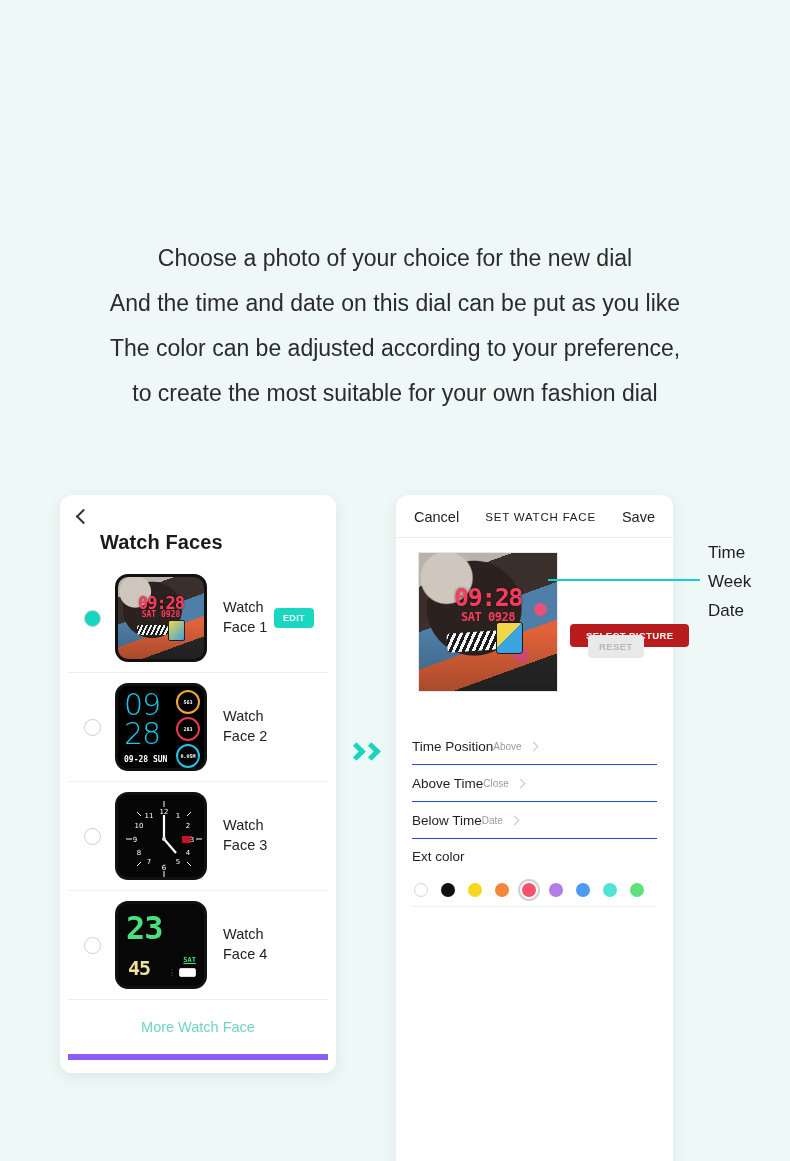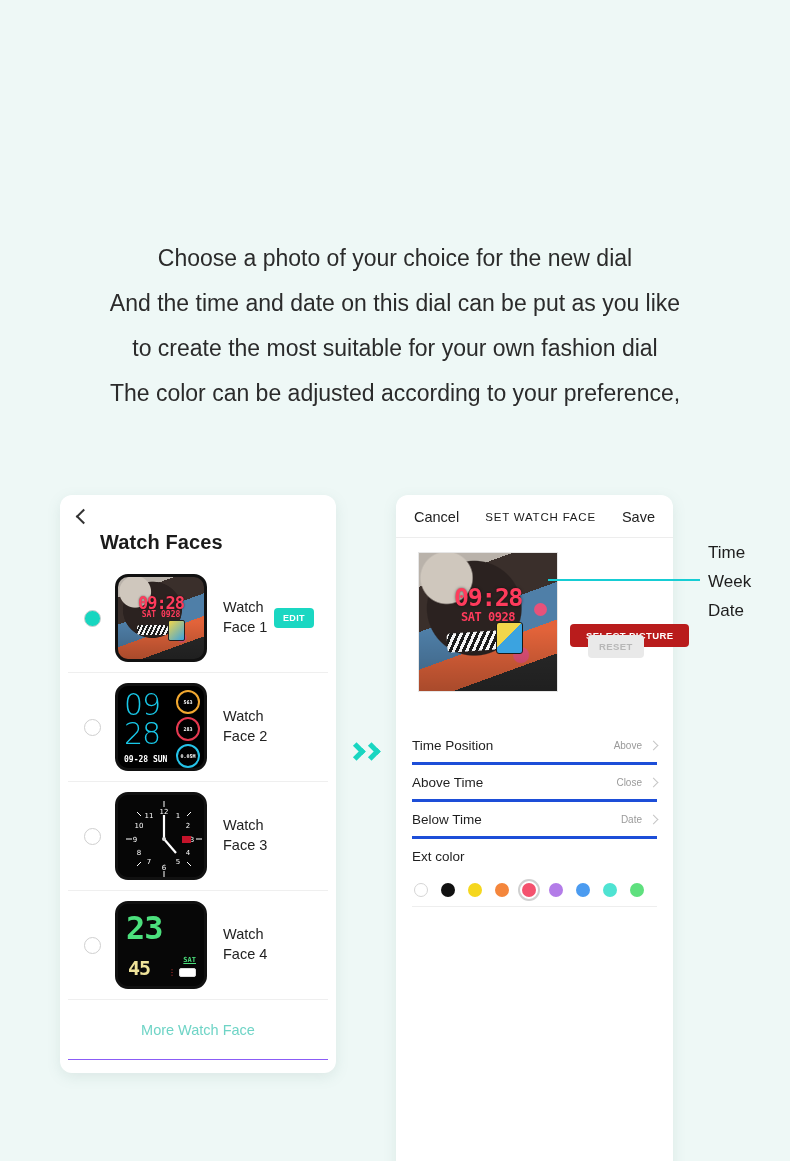--- a/index.html
+++ b/index.html
@@ -72,21 +72,21 @@
     margin-left: 16px; font-size: 14.5px; line-height: 1.35;
     color: #222; flex: 1 1 auto;
   }
   .edit-btn {
     background: #1ad7c2; color: #fff; font-size: 9px; font-weight: 700;
     letter-spacing: .4px; padding: 5px 9px; border-radius: 4px;
     border: none; flex: 0 0 auto;
   }
   .more-row {
     height: 60px; display: flex; align-items: center; justify-content: center;
-    margin: 0 8px; border-bottom: 1px solid #8b5cf6;
+    margin: 0 8px; border-bottom: 6px solid #8b5cf6;
   }
   .more-link { color: #6fd4c6; font-size: 14.5px; }
 
   
   .photo-face { position: absolute; inset: 0;
     background:
       linear-gradient(180deg, rgba(0,0,0,0) 55%, rgba(0,0,0,.25) 100%),
       radial-gradient(circle at 20% 18%, #cfc7bd 0 16%, rgba(0,0,0,0) 17%),
       radial-gradient(circle at 74% 74%, #e8527a 0 5%, rgba(0,0,0,0) 6%),
       radial-gradient(ellipse at 40% 40%, #2b2220 0 40%, rgba(0,0,0,0) 41%),
@@ -213,22 +213,22 @@
   }
   .reset-btn {
     position: absolute; left: 588px; top: 635px;
     background: #e9e9e9; color: #b7b7b7; border: none;
     font-size: 9.5px; font-weight: 700; letter-spacing: .4px;
     padding: 6px 11px; border-radius: 4px; z-index: 6;
   }
 
   .settings { padding: 0 16px; }
   .set-row {
-    display: flex; align-items: center; justify-content: space-between;
-    height: 37px; border-bottom: 3px solid #1d4ed8;
+    display: flex; align-items: center; 
+    height: 37px; border-bottom: 1px solid #1d4ed8;
   }
   .set-label { font-size: 13.5px; color: #1f1f1f; }
   .set-right { display: flex; align-items: center; gap: 8px; }
   .set-value { font-size: 10px; color: #9a9a9a; }
   .chev-r {
     display: inline-block; width: 7px; height: 7px;
     border-top: 1.6px solid #c5c5c5; border-right: 1.6px solid #c5c5c5;
     transform: rotate(45deg);
   }
   .ext-row { height: 34px; display: flex; align-items: center; }
@@ -268,22 +268,22 @@
 </style>
 </head>
 <body>
 
 <div class="page">
 
 
   <div class="subcopy">
     <div>Choose a photo of your choice for the new dial</div>
     <div>And the time and date on this dial can be put as you like</div>
+    <div>The color can be adjusted according to your preference,</div>
     <div>to create the most suitable for your own fashion dial</div>
-    <div>The color can be adjusted according to your preference,</div>
   </div>
 
   <div class="card" id="card-left">
     <div class="back-row">
       <span class="back-chev"></span>
     </div>
     <div class="panel-title">Watch Faces</div>
 
     <div class="wf-list">
 

